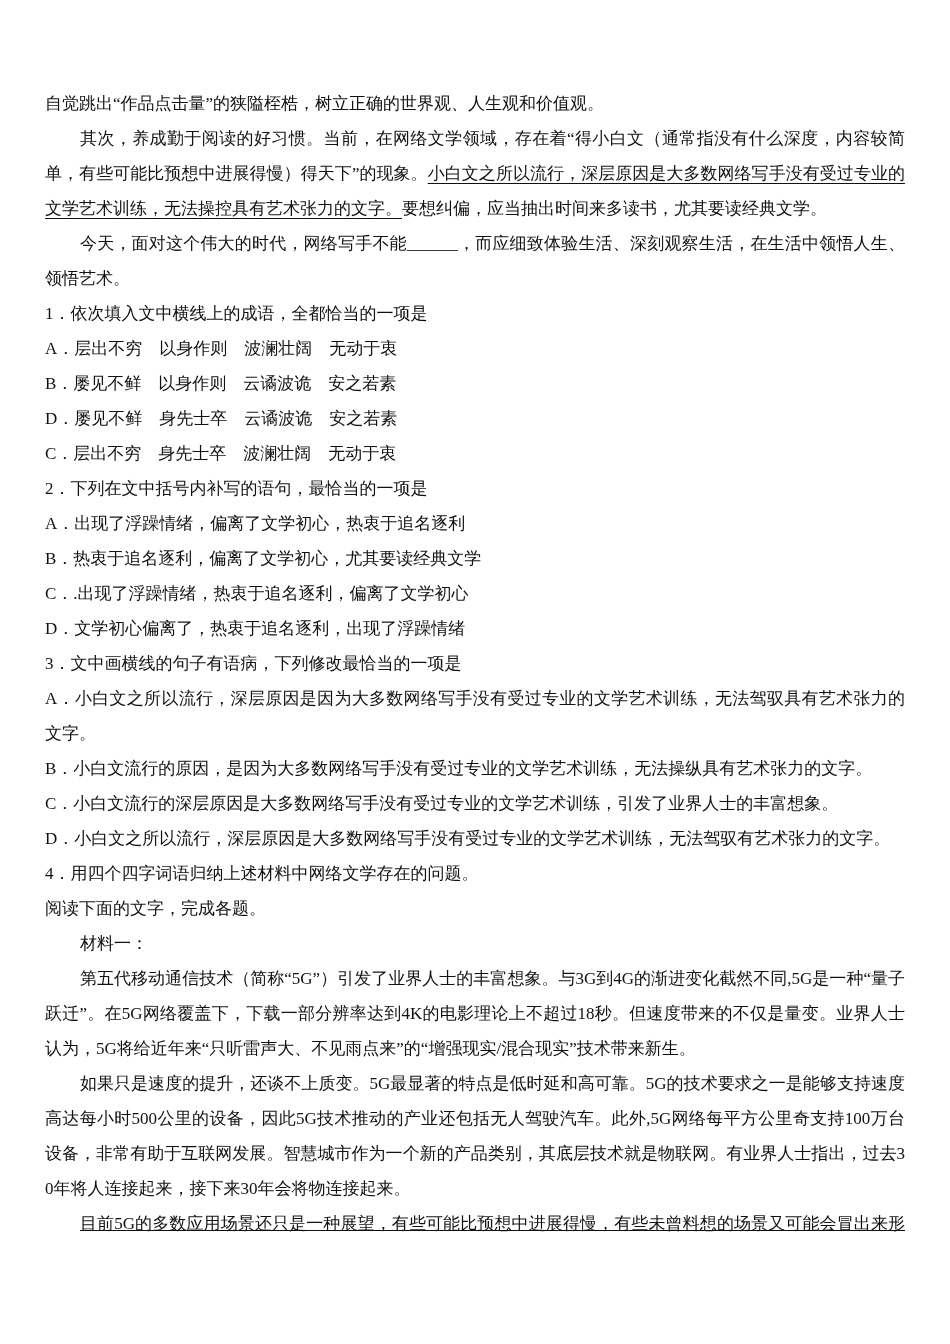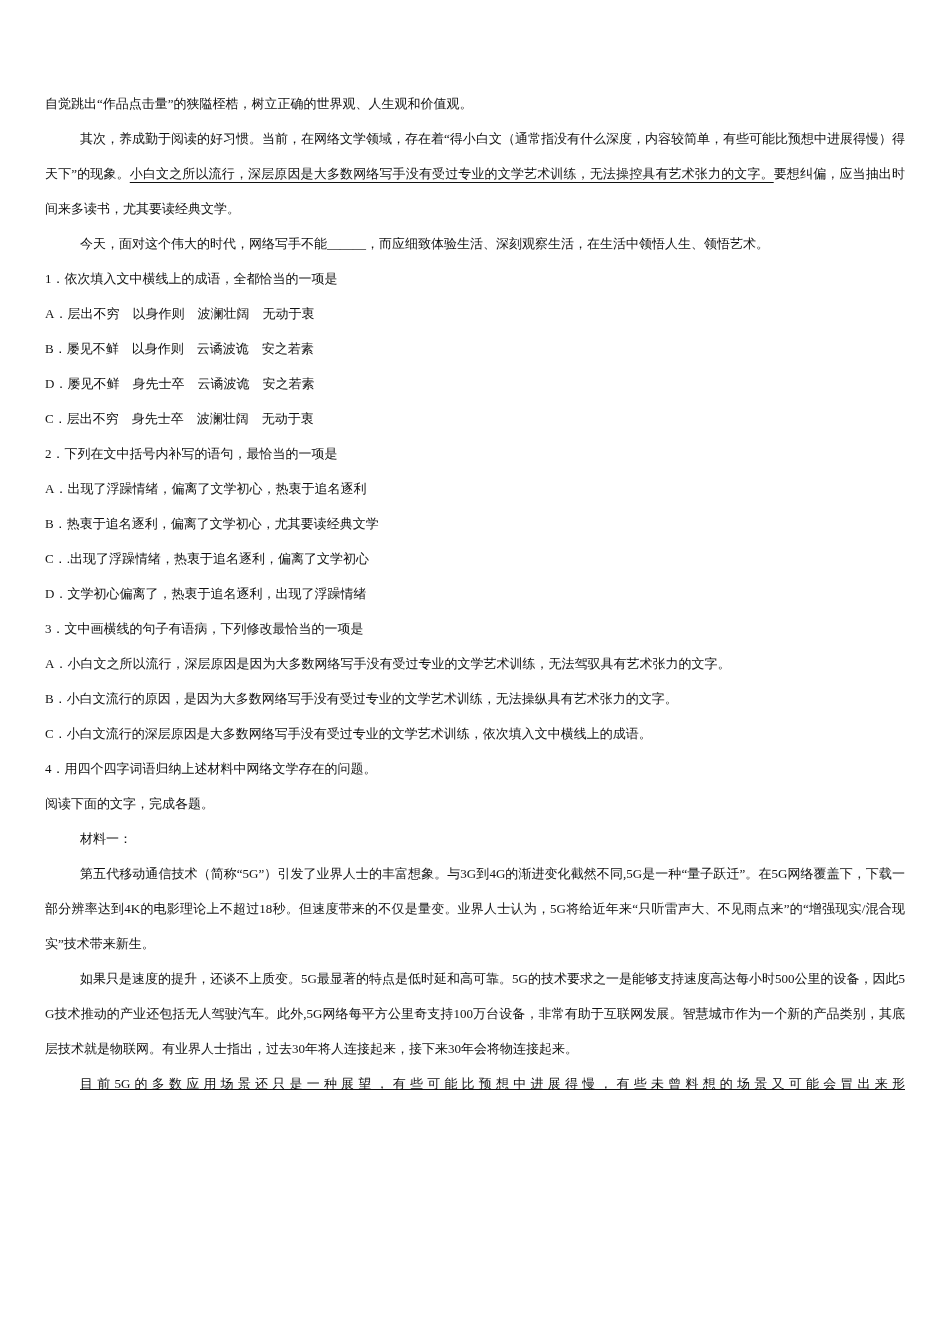--- a/index.html
+++ b/index.html
@@ -10,21 +10,21 @@
   .page {
     position: relative;
     width: 950px;
     height: 1344px;
     margin: 0 auto;
     background: #ffffff;
     box-sizing: border-box;
     padding: 86px 45px 0 45px;
     overflow: hidden;
     font-family: "Liberation Serif", "DejaVu Serif", serif;
-    font-size: 13px;
+    font-size: 17px;
     color: #111111;
   }
   .doc-body {
     width: 860px;
   }
   .para {
     margin: 0;
     line-height: 35px;
     text-align: justify;
     word-break: break-all;
@@ -57,21 +57,22 @@
       <p class="para"><span class="seg">D．屡见不鲜　身先士卒　云谲波诡　安之若素</span></p>
       <p class="para"><span class="seg">C．层出不穷　身先士卒　波澜壮阔　无动于衷</span></p>
       <p class="para"><span class="seg">2．下列在文中括号内补写的语句，最恰当的一项是</span></p>
       <p class="para"><span class="seg">A．出现了浮躁情绪，偏离了文学初心，热衷于追名逐利</span></p>
       <p class="para"><span class="seg">B．热衷于追名逐利，偏离了文学初心，尤其要读经典文学</span></p>
       <p class="para"><span class="seg">C．.出现了浮躁情绪，热衷于追名逐利，偏离了文学初心</span></p>
       <p class="para"><span class="seg">D．文学初心偏离了，热衷于追名逐利，出现了浮躁情绪</span></p>
       <p class="para"><span class="seg">3．文中画横线的句子有语病，下列修改最恰当的一项是</span></p>
       <p class="para"><span class="seg">A．小白文之所以流行，深层原因是因为大多数网络写手没有受过专业的文学艺术训练，无法驾驭具有艺术张力的文字。</span></p>
       <p class="para"><span class="seg">B．小白文流行的原因，是因为大多数网络写手没有受过专业的文学艺术训练，无法操纵具有艺术张力的文字。</span></p>
-      <p class="para"><span class="seg">C．小白文流行的深层原因是大多数网络写手没有受过专业的文学艺术训练，依次填入文中横线上的成语。</span></p>
+      <p class="para"><span class="seg">C．小白文流行的深层原因是大多数网络写手没有受过专业的文学艺术训练，引发了业界人士的丰富想象。</span></p>
+      <p class="para"><span class="seg">D．小白文之所以流行，深层原因是大多数网络写手没有受过专业的文学艺术训练，无法驾驭有艺术张力的文字。</span></p>
       <p class="para"><span class="seg">4．用四个四字词语归纳上述材料中网络文学存在的问题。</span></p>
       <p class="para"><span class="seg">阅读下面的文字，完成各题。</span></p>
       <p class="para indent"><span class="seg">材料一：</span></p>
       <p class="para indent"><span class="seg">第五代移动通信技术（简称“5G”）引发了业界人士的丰富想象。与3G到4G的渐进变化截然不同,5G是一种“量子跃迁”。在5G网络覆盖下，下载一部分辨率达到4K的电影理论上不超过18秒。但速度带来的不仅是量变。业界人士认为，5G将给近年来“只听雷声大、不见雨点来”的“增强现实/混合现实”技术带来新生。</span></p>
       <p class="para indent"><span class="seg">如果只是速度的提升，还谈不上质变。5G最显著的特点是低时延和高可靠。5G的技术要求之一是能够支持速度高达每小时500公里的设备，因此5G技术推动的产业还包括无人驾驶汽车。此外,5G网络每平方公里奇支持100万台设备，非常有助于互联网发展。智慧城市作为一个新的产品类别，其底层技术就是物联网。有业界人士指出，过去30年将人连接起来，接下来30年会将物连接起来。</span></p>
       <p class="para indent jlast"><span class="seg">目前5G的多数应用场景还只是一种展望，有些可能比预想中进展得慢，有些未曾料想的场景又可能会冒出来形</span></p>
     </div>
 </div>
 
 </body></html>

